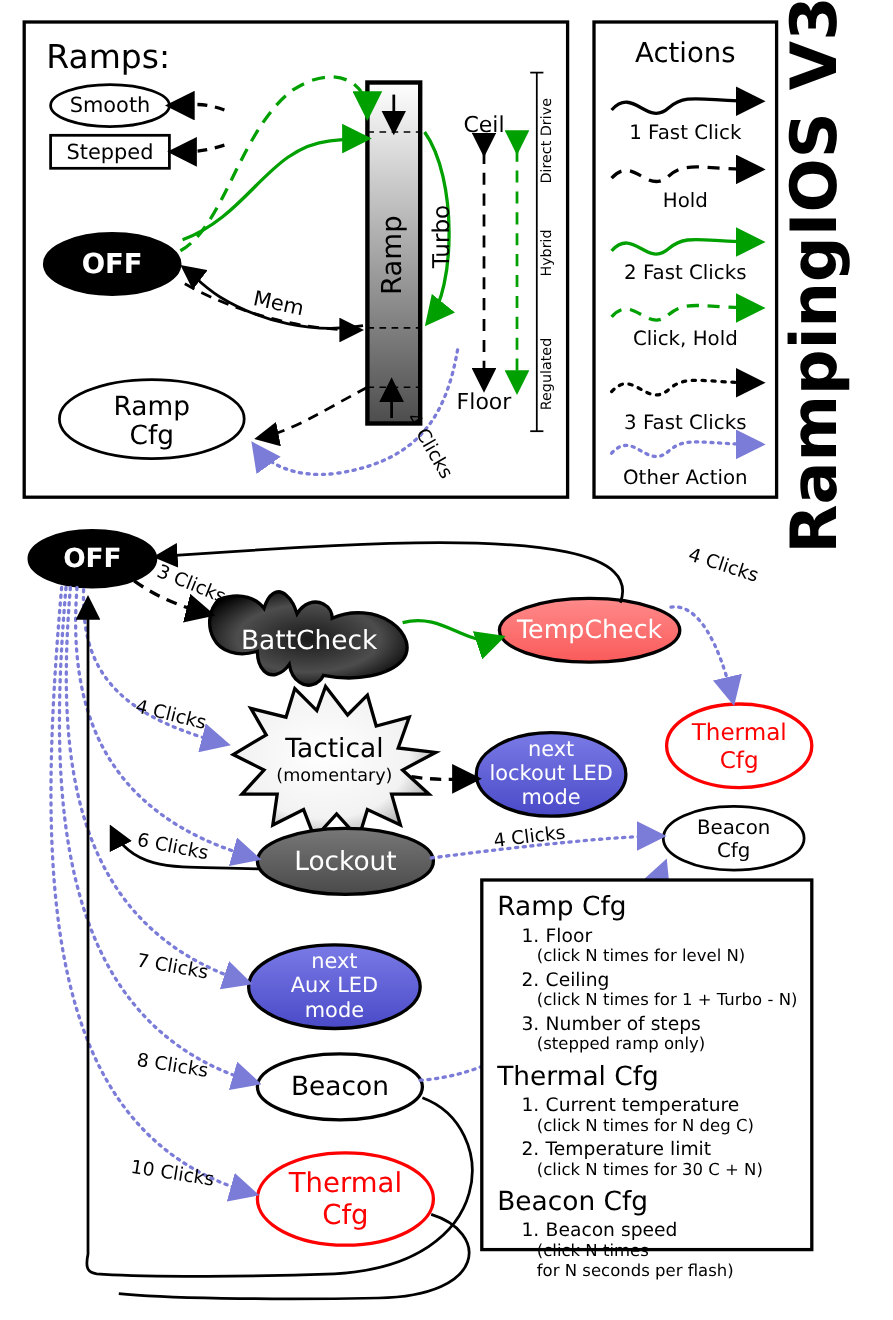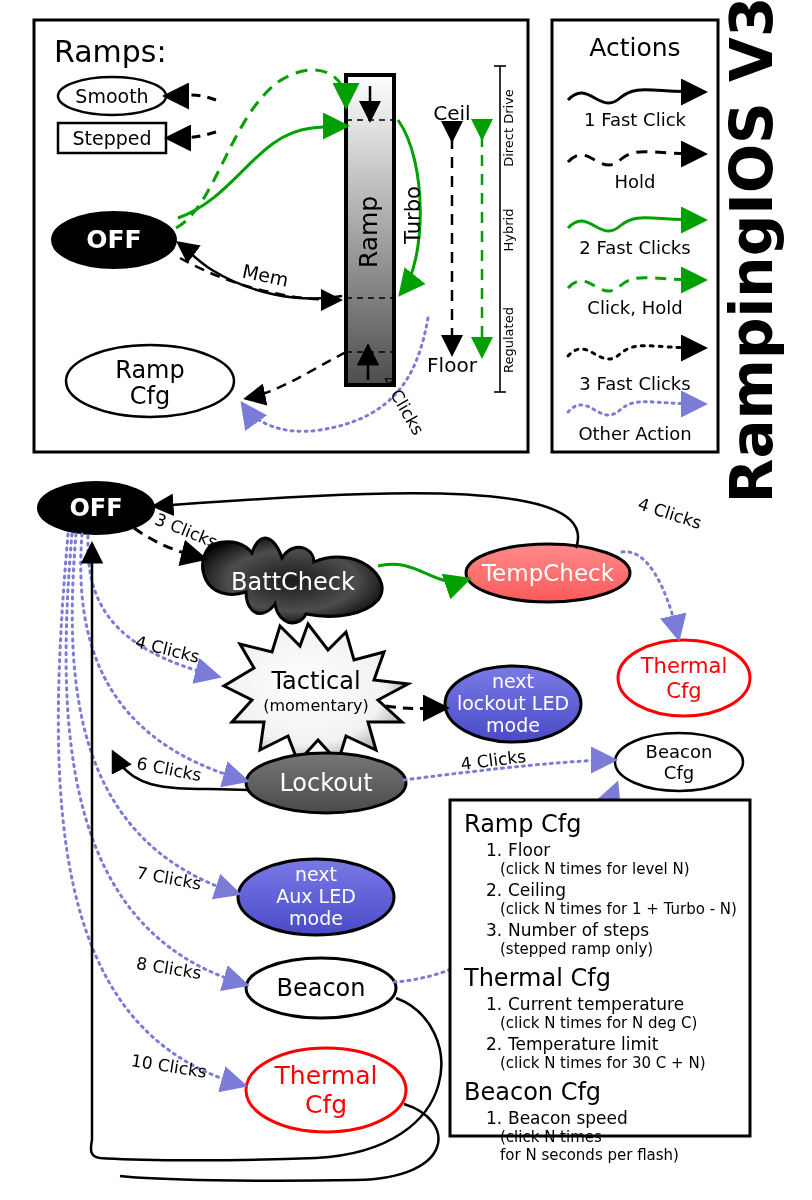--- a/index.html
+++ b/index.html
@@ -9,21 +9,21 @@
   }
   body {
     width: 812px;
     height: 1200px;
     position: relative;
     font-family: "DejaVu Sans", sans-serif;
     overflow: hidden;
   }
   #root {
     position: absolute;
-    left: 16px; top: 0;
+    left: 4px; top: 0;
     width: 764px;
     height: 1200px;
   }
   svg.layer {
     position: absolute;
     left: 0; top: 0;
     width: 812px;
     height: 1200px;
   }
   .txt {

